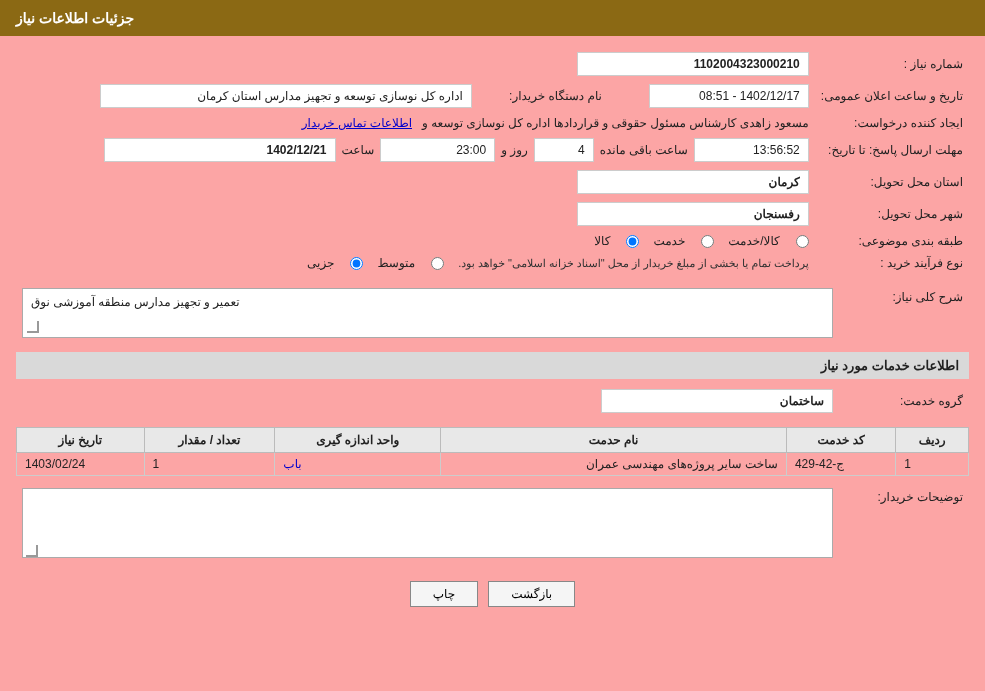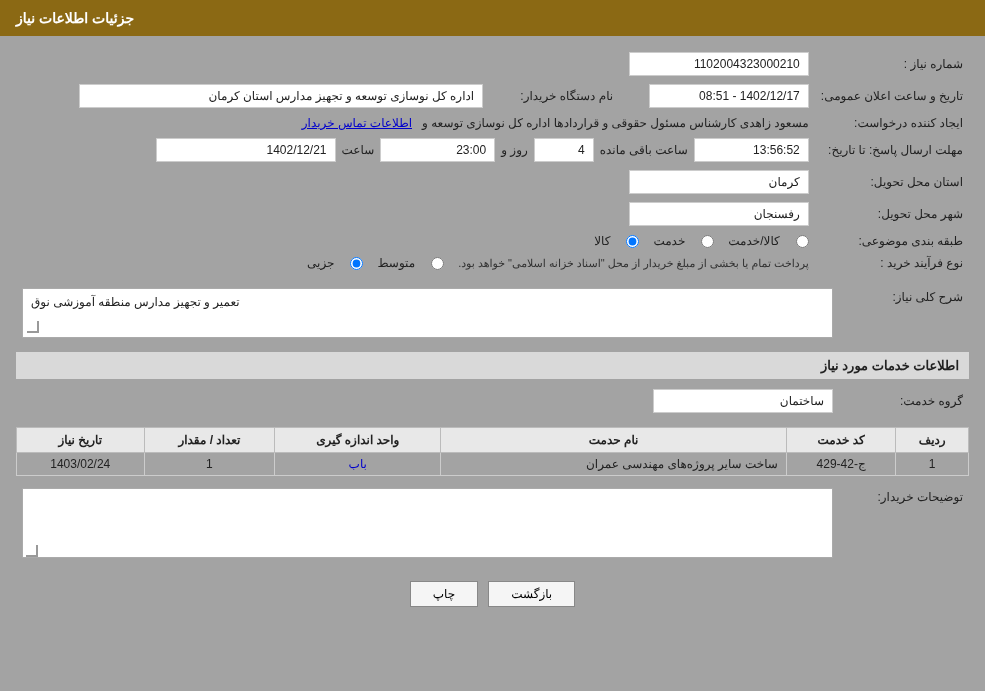--- a/index.html
+++ b/index.html
@@ -6,21 +6,21 @@
     body {
       font-family: Tahoma, Arial, sans-serif;
       background: #f0f0f0;
       direction: rtl;
       font-size: 12px;
       color: #222;
     }
     .page-container {
       max-width: 985px;
       margin: 0 auto;
-      background: #a3a3a3;
+      background: #fca5a5;
       min-height: 691px;
       padding-bottom: 20px;
     }
     .header-bar {
       background: #8B6914;
       color: #fff;
       text-align: left;
       padding: 10px 16px;
       font-size: 14px;
       font-weight: bold;
@@ -41,24 +41,25 @@
       text-align: right;
       white-space: nowrap;
       font-weight: normal;
       color: #222;
       width: 130px;
     }
     .value-cell {
       text-align: right;
     }
     .input-wide {
-      width: 404px;
+      width: 372px;
     }
     .input-medium {
-      width: 180px;
+      width: 232px;
+      font-weight: bold;
     }
     .input-small {
       width: 115px;
     }
     .input-tiny {
       width: 60px;
     }
     .section-title {
       background: #d9d9d9;
       padding: 6px 10px;
@@ -102,21 +103,21 @@
     .data-table th {
       background: #e8e8e8;
       border: 1px solid #bbb;
       padding: 5px 8px;
       text-align: center;
       font-weight: bold;
     }
     .data-table td {
       border: 1px solid #ccc;
       padding: 4px 8px;
-      text-align: center;
+      text-align: left;
     }
     .data-table td.rtl-cell {
       text-align: right;
     }
     .textarea-field {
       width: 100%;
       height: 70px;
       border: 1px solid #aaa;
       font-family: Tahoma, Arial, sans-serif;
       font-size: 12px;

